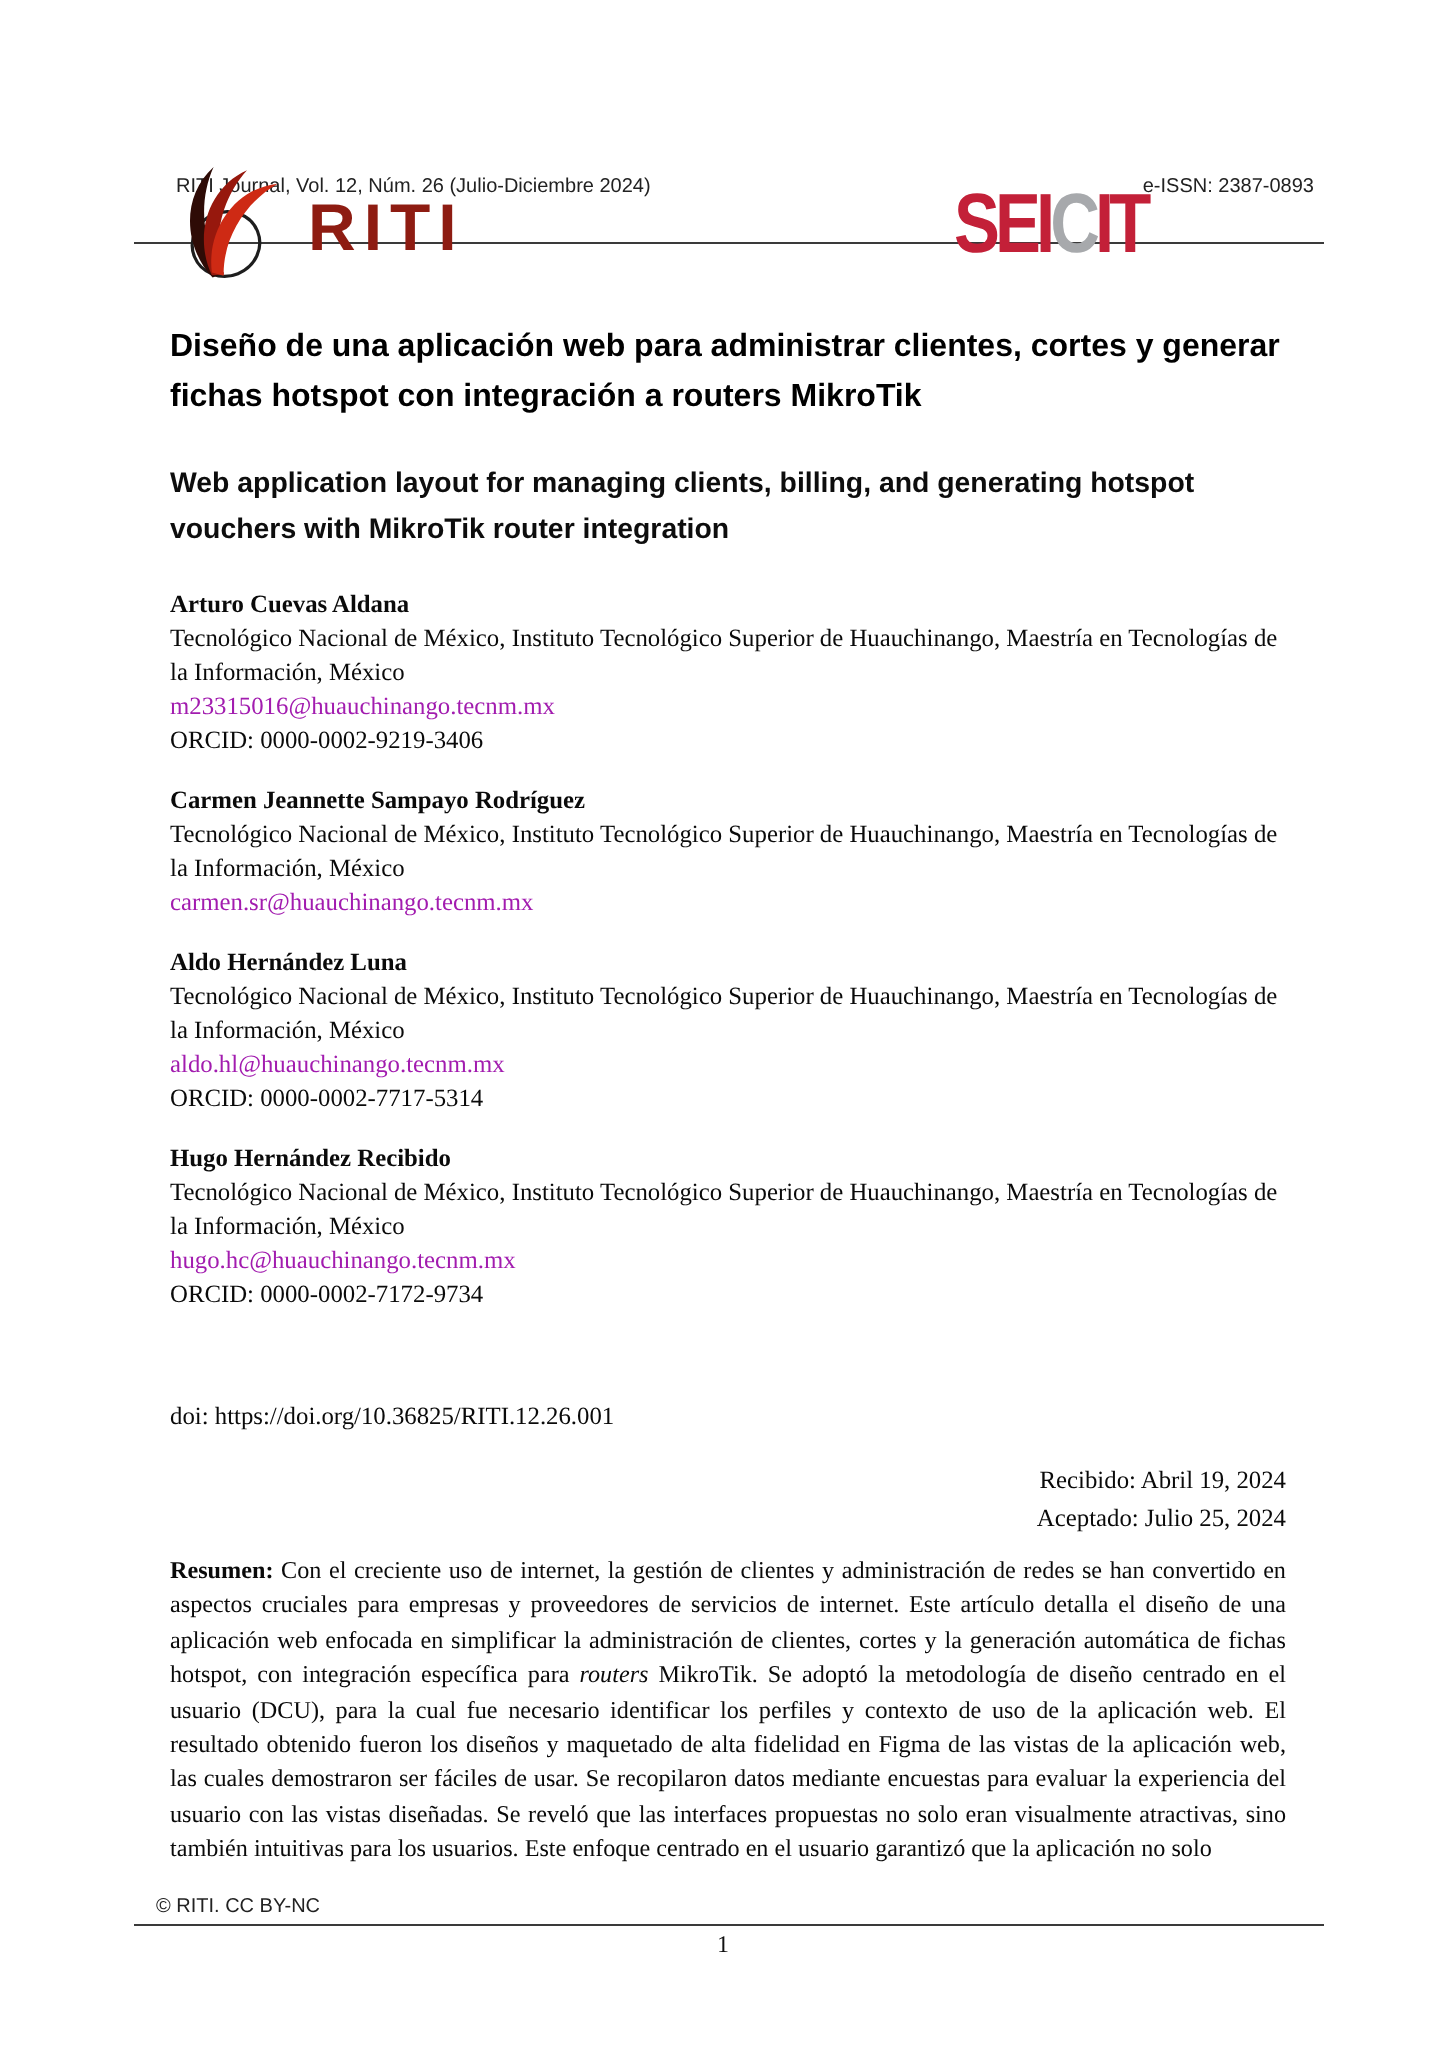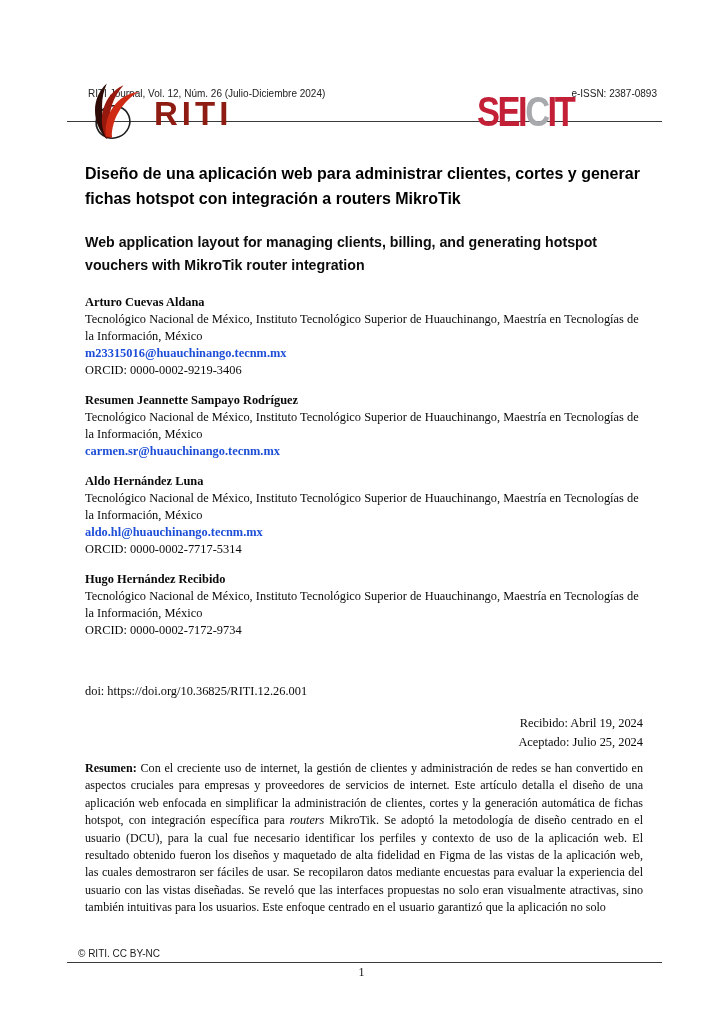--- a/index.html
+++ b/index.html
@@ -43,21 +43,21 @@
     margin:0;
   }
   .title-en{
     font-family:"Liberation Sans",sans-serif;
     font-weight:bold;font-size:14.2px;line-height:23px;color:#0d0d0d;
     margin:20px 0 0 0;
   }
   .authors{margin-top:17px;font-family:"Liberation Serif",serif;font-size:12.4px;line-height:17px;color:#0a0a0a;}
   .author{margin-bottom:13px;}
   .author-name{font-weight:bold;}
-  .author-email{color:#1d4ed8;text-decoration:none;display:block;font-weight:bold;}
+  .author-email{color:#a21caf;text-decoration:none;display:block;}
   .doi-line{
     margin-top:45px;
     font-family:"Liberation Serif",serif;font-size:12.4px;color:#0a0a0a;
   }
   .doi-link{color:#0a0a0a;text-decoration:none;}
   .dates{
     margin-top:15px;text-align:right;
     font-family:"Liberation Serif",serif;font-size:12.4px;line-height:18.5px;color:#0a0a0a;
   }
   .abstract{
@@ -112,35 +112,36 @@
     <div class="authors">
 
       <div class="author">
         <div class="author-name">Arturo Cuevas Aldana</div>
         <div class="author-affiliation">Tecnológico Nacional de México, Instituto Tecnológico Superior de Huauchinango, Maestría en Tecnologías de la Información, México</div>
         <a class="author-email" href="#">m23315016@huauchinango.tecnm.mx</a>
         <div class="author-orcid">ORCID: 0000-0002-9219-3406</div>
       </div>
 
       <div class="author">
-        <div class="author-name">Resumen Jeannette Sampayo Rodríguez</div>
+        <div class="author-name">Carmen Jeannette Sampayo Rodríguez</div>
         <div class="author-affiliation">Tecnológico Nacional de México, Instituto Tecnológico Superior de Huauchinango, Maestría en Tecnologías de la Información, México</div>
         <a class="author-email" href="#">carmen.sr@huauchinango.tecnm.mx</a>
       </div>
 
       <div class="author">
         <div class="author-name">Aldo Hernández Luna</div>
         <div class="author-affiliation">Tecnológico Nacional de México, Instituto Tecnológico Superior de Huauchinango, Maestría en Tecnologías de la Información, México</div>
         <a class="author-email" href="#">aldo.hl@huauchinango.tecnm.mx</a>
         <div class="author-orcid">ORCID: 0000-0002-7717-5314</div>
       </div>
 
       <div class="author">
         <div class="author-name">Hugo Hernández Recibido</div>
         <div class="author-affiliation">Tecnológico Nacional de México, Instituto Tecnológico Superior de Huauchinango, Maestría en Tecnologías de la Información, México</div>
+        <a class="author-email" href="#">hugo.hc@huauchinango.tecnm.mx</a>
         <div class="author-orcid">ORCID: 0000-0002-7172-9734</div>
       </div>
 
     </div>
 
     <div class="doi-line">
       <a class="doi-link" href="#">doi: https://doi.org/10.36825/RITI.12.26.001</a>
     </div>
 
     <div class="dates">

